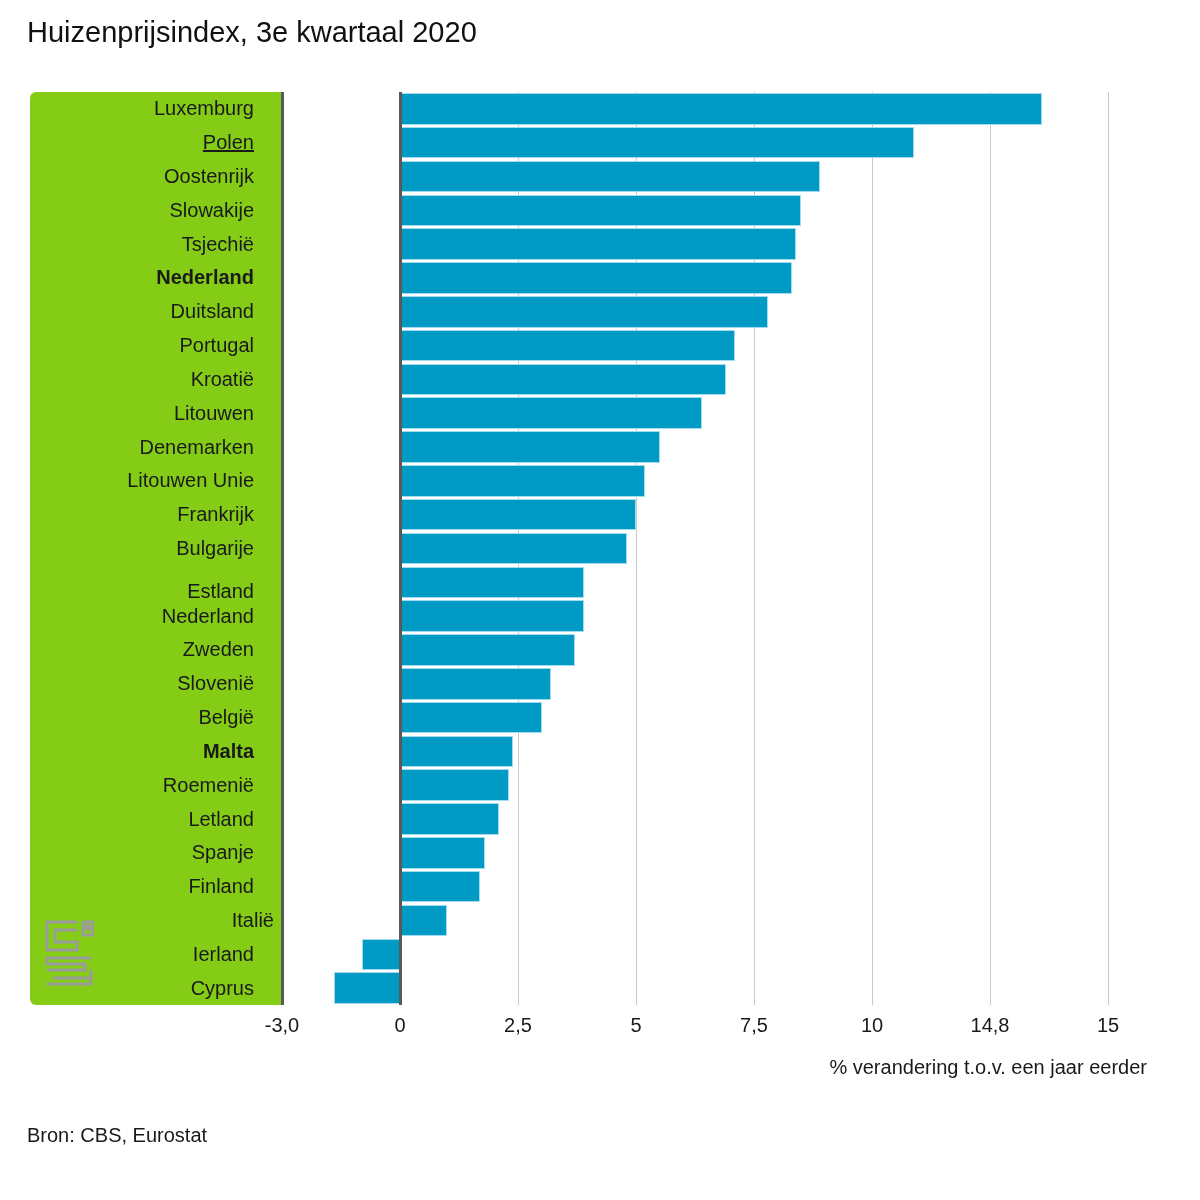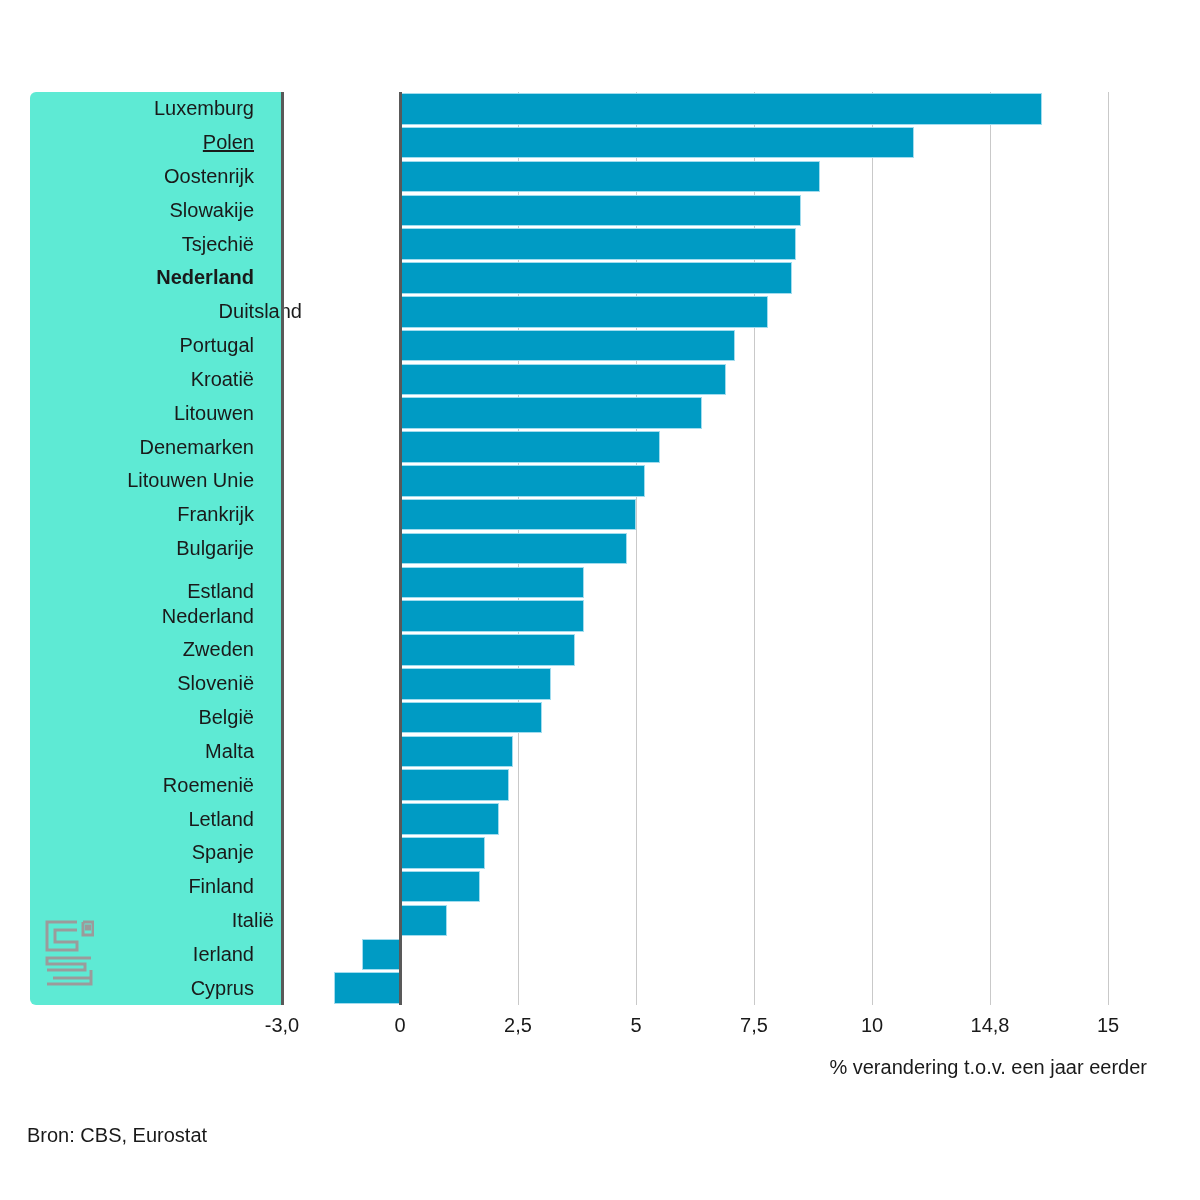--- a/index.html
+++ b/index.html
@@ -1,62 +1,63 @@
 <!DOCTYPE html>
 <html><head>
 <meta charset="utf-8">
 <style>
   html,body{margin:0;padding:0;background:#fff;}
   .page{position:relative;width:1200px;height:1200px;background:#fff;overflow:hidden;
         font-family:"Liberation Sans", sans-serif;color:#1a1a1a;}
   .title{position:absolute;left:27px;top:16px;font-size:29px;font-weight:400;margin:0;color:#111;}
   .chart{position:absolute;left:30px;top:92px;width:1117px;height:913px;}
-  .label-panel{position:absolute;left:0;top:0;width:253px;height:913px;background:#5eead4;
+  .label-panel{position:absolute;left:0;top:0;width:253px;height:913px;background:#84cc16;
                border-radius:6px 0 0 6px;}
   .cat-label{position:absolute;left:0;width:224px;text-align:right;font-size:20px;color:#1a1a1a;
              display:flex;align-items:center;justify-content:flex-end;}
   .cat-label.bold{font-weight:700;}
   .plot{position:absolute;left:253px;top:0;width:864px;height:913px;}
   .gridline{position:absolute;top:0;height:913px;width:1px;background:#c9c9c9;}
   .axisline{position:absolute;top:0;height:913px;width:3px;background:#595959;z-index:3;}
   .bar{position:absolute;background:#009bc4;border:1.5px solid #a2dcee;box-sizing:border-box;z-index:2;}
   .xtick{position:absolute;top:1014px;transform:translateX(-50%);font-size:20px;color:#1a1a1a;}
   .xlabel{position:absolute;right:53px;top:1056px;font-size:20px;color:#1a1a1a;}
   .source{position:absolute;left:27px;top:1124px;font-size:20px;color:#1a1a1a;}
   .cbs-logo{position:absolute;left:14px;bottom:18px;}
 </style>
 </head>
 <body>
 
 <div class="page">
 
+  <h1 class="title">Huizenprijsindex, 3e kwartaal 2020</h1>
 
   <div class="chart">
     <div class="label-panel">
       <div id="labels">
           <div class="cat-label" style="top: 0px; height: 33.8148px;">Luxemburg</div>
           <div class="cat-label" style="top: 33.8148px; height: 33.8148px; text-decoration: underline;">Polen</div>
           <div class="cat-label" style="top: 67.6296px; height: 33.8148px;">Oostenrijk</div>
           <div class="cat-label" style="top: 101.444px; height: 33.8148px;">Slowakije</div>
           <div class="cat-label" style="top: 135.259px; height: 33.8148px;">Tsjechië</div>
           <div class="cat-label bold" style="top: 169.074px; height: 33.8148px;">Nederland</div>
-          <div class="cat-label" style="top: 202.889px; height: 33.8148px; padding-left: 48px;">Duitsland</div>
+          <div class="cat-label" style="top: 202.889px; height: 33.8148px;">Duitsland</div>
           <div class="cat-label" style="top: 236.704px; height: 33.8148px;">Portugal</div>
           <div class="cat-label" style="top: 270.519px; height: 33.8148px;">Kroatië</div>
           <div class="cat-label" style="top: 304.333px; height: 33.8148px;">Litouwen</div>
           <div class="cat-label" style="top: 338.148px; height: 33.8148px;">Denemarken</div>
           <div class="cat-label" style="top: 371.963px; height: 33.8148px;">Litouwen Unie</div>
           <div class="cat-label" style="top: 405.778px; height: 33.8148px;">Frankrijk</div>
           <div class="cat-label" style="top: 439.593px; height: 33.8148px;">Bulgarije</div>
           <div class="cat-label" style="top: 483px; height: 33.8148px;">Estland</div>
           <div class="cat-label" style="top: 507.222px; height: 33.8148px;">Nederland</div>
           <div class="cat-label" style="top: 541.037px; height: 33.8148px;">Zweden</div>
           <div class="cat-label" style="top: 574.852px; height: 33.8148px;">Slovenië</div>
           <div class="cat-label" style="top: 608.667px; height: 33.8148px;">België</div>
-          <div class="cat-label" style="top: 642.481px; height: 33.8148px;">Malta</div>
+          <div class="cat-label" style="top: 642.481px; height: 33.8148px; font-weight: bold;">Malta</div>
           <div class="cat-label" style="top: 676.296px; height: 33.8148px;">Roemenië</div>
           <div class="cat-label" style="top: 710.111px; height: 33.8148px;">Letland</div>
           <div class="cat-label" style="top: 743.926px; height: 33.8148px;">Spanje</div>
           <div class="cat-label" style="top: 777.741px; height: 33.8148px;">Finland</div>
           <div class="cat-label" style="top: 811.556px; height: 33.8148px; margin-left: 20px;">Italië</div>
           <div class="cat-label" style="top: 845.37px; height: 33.8148px;">Ierland</div>
           <div class="cat-label" style="top: 879.185px; height: 33.8148px;">Cyprus</div>
         </div>
       <svg class="cbs-logo" width="50" height="68" viewBox="0 0 50 68" fill="none" stroke="#9b9b9b" stroke-width="3">
         <path d="M33 3 H3 V31 H33 V23 H11 V11 H33"></path>

